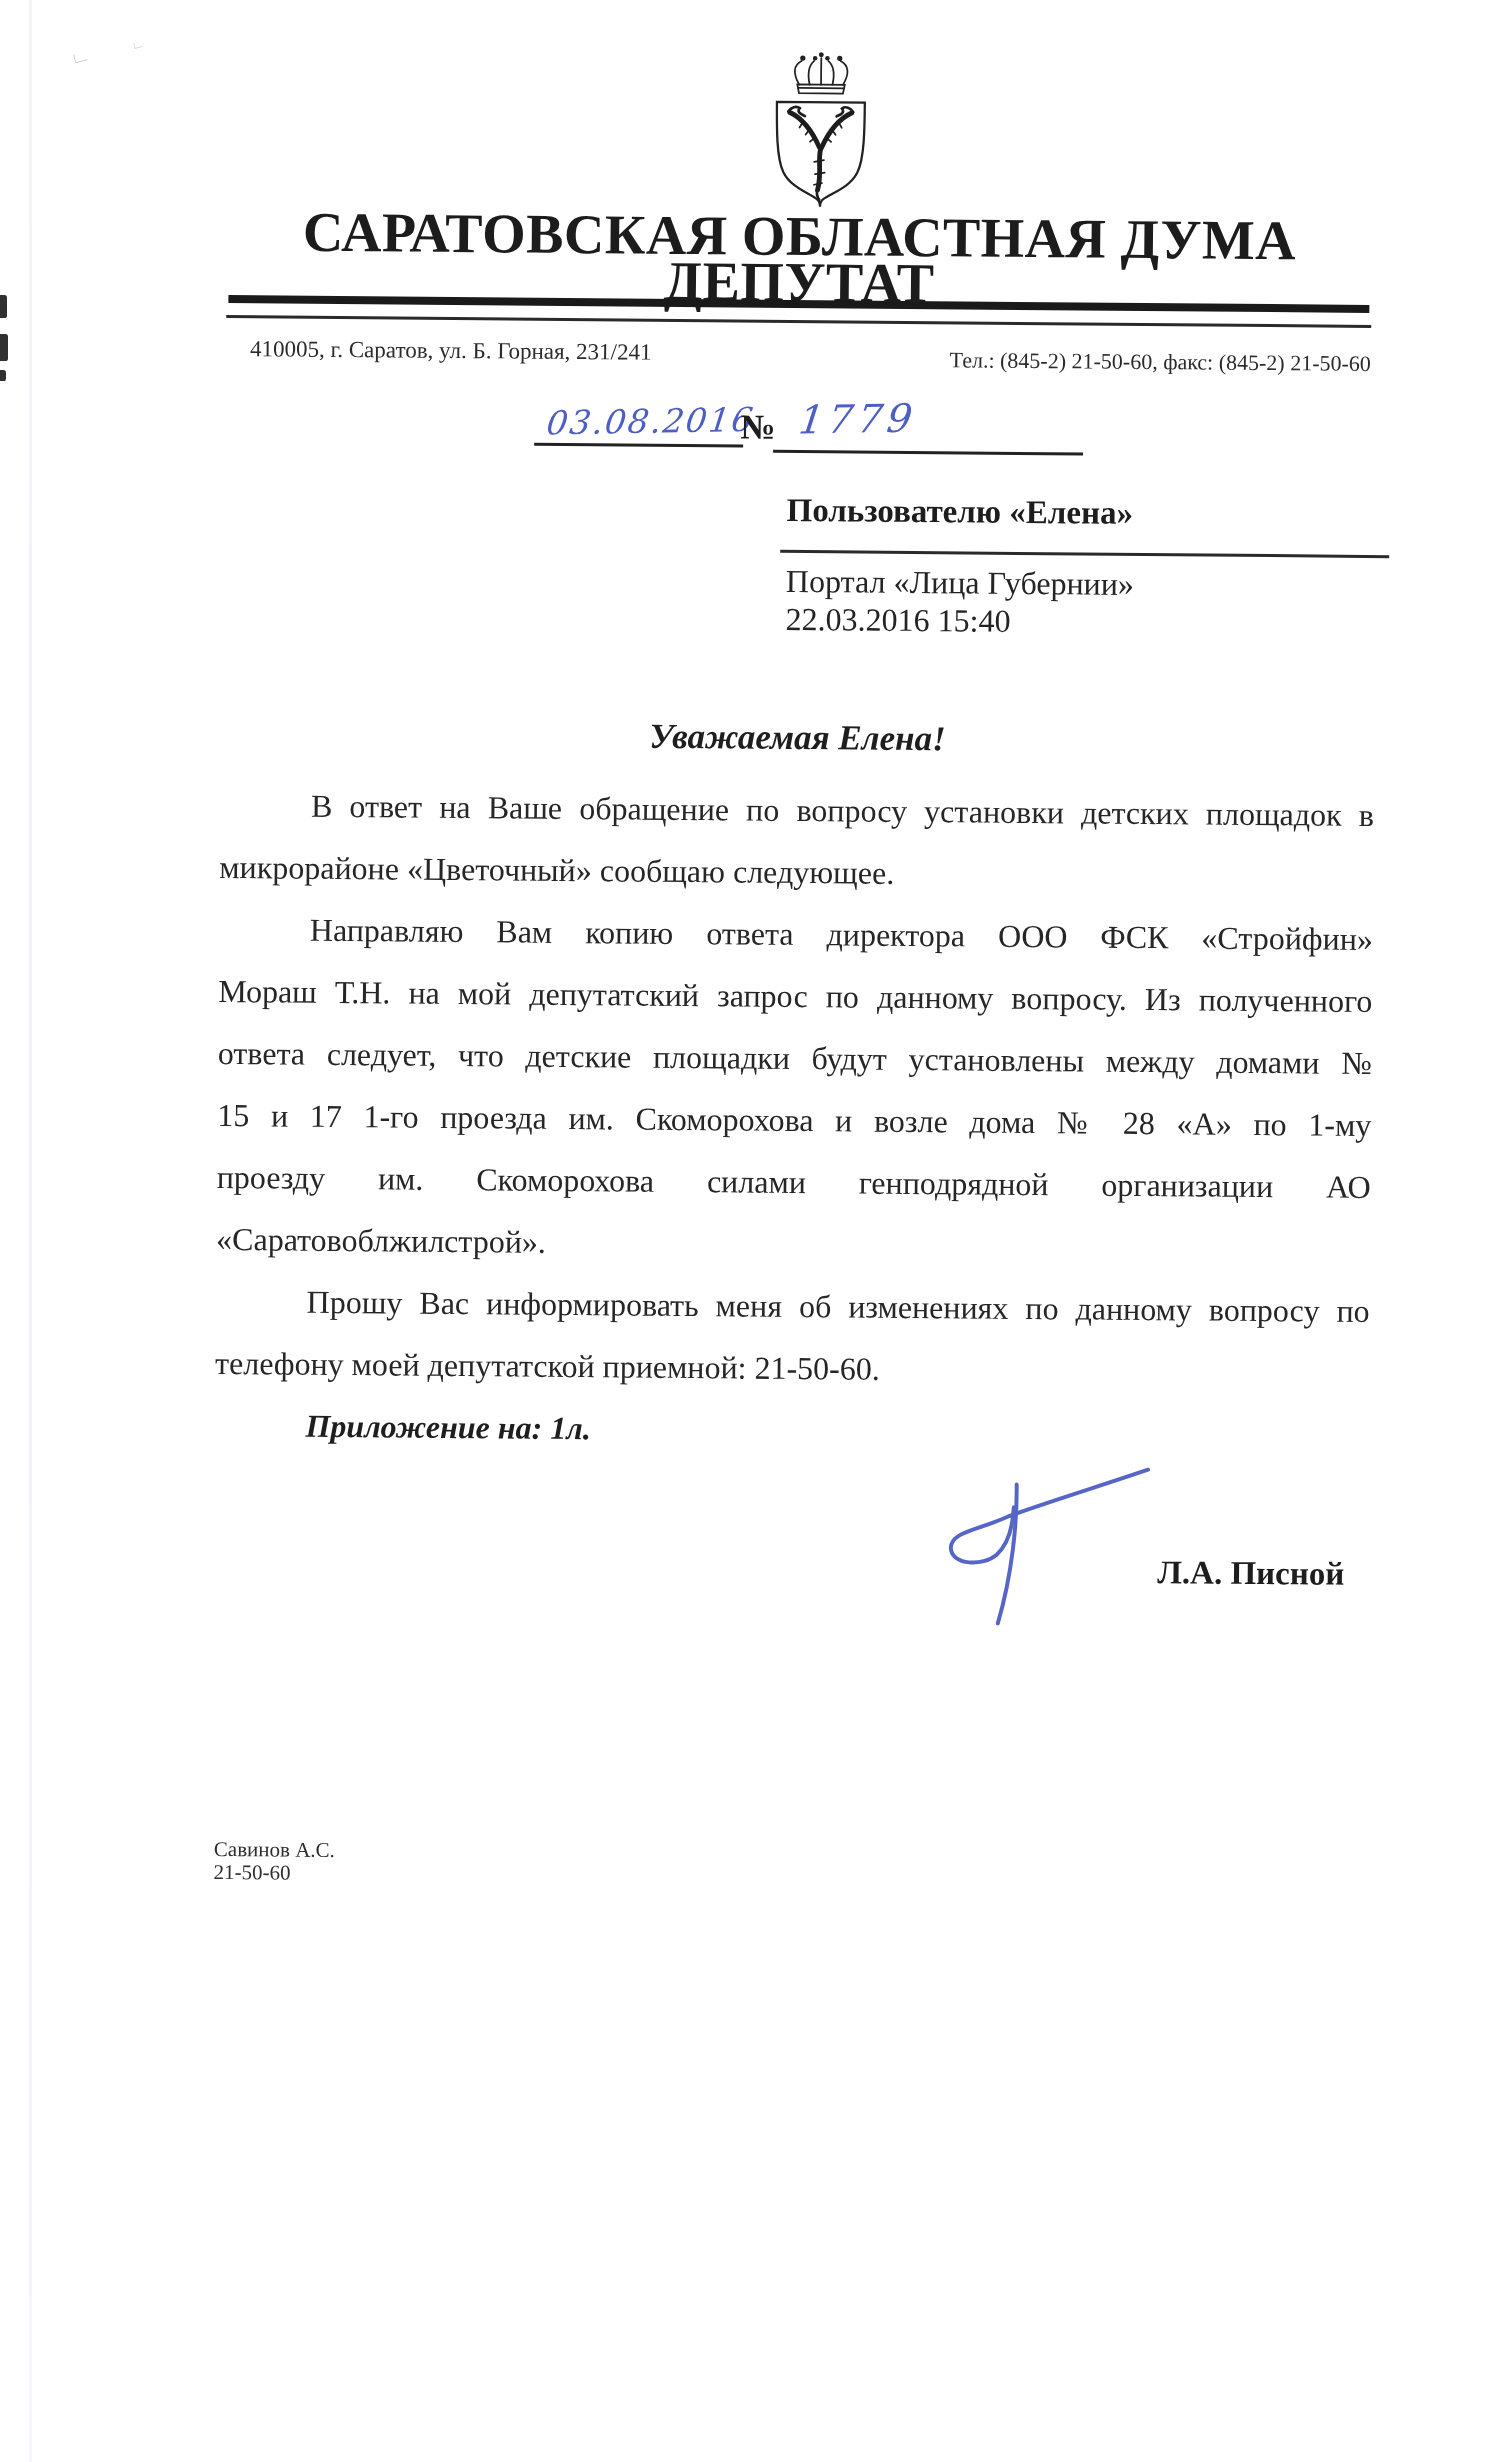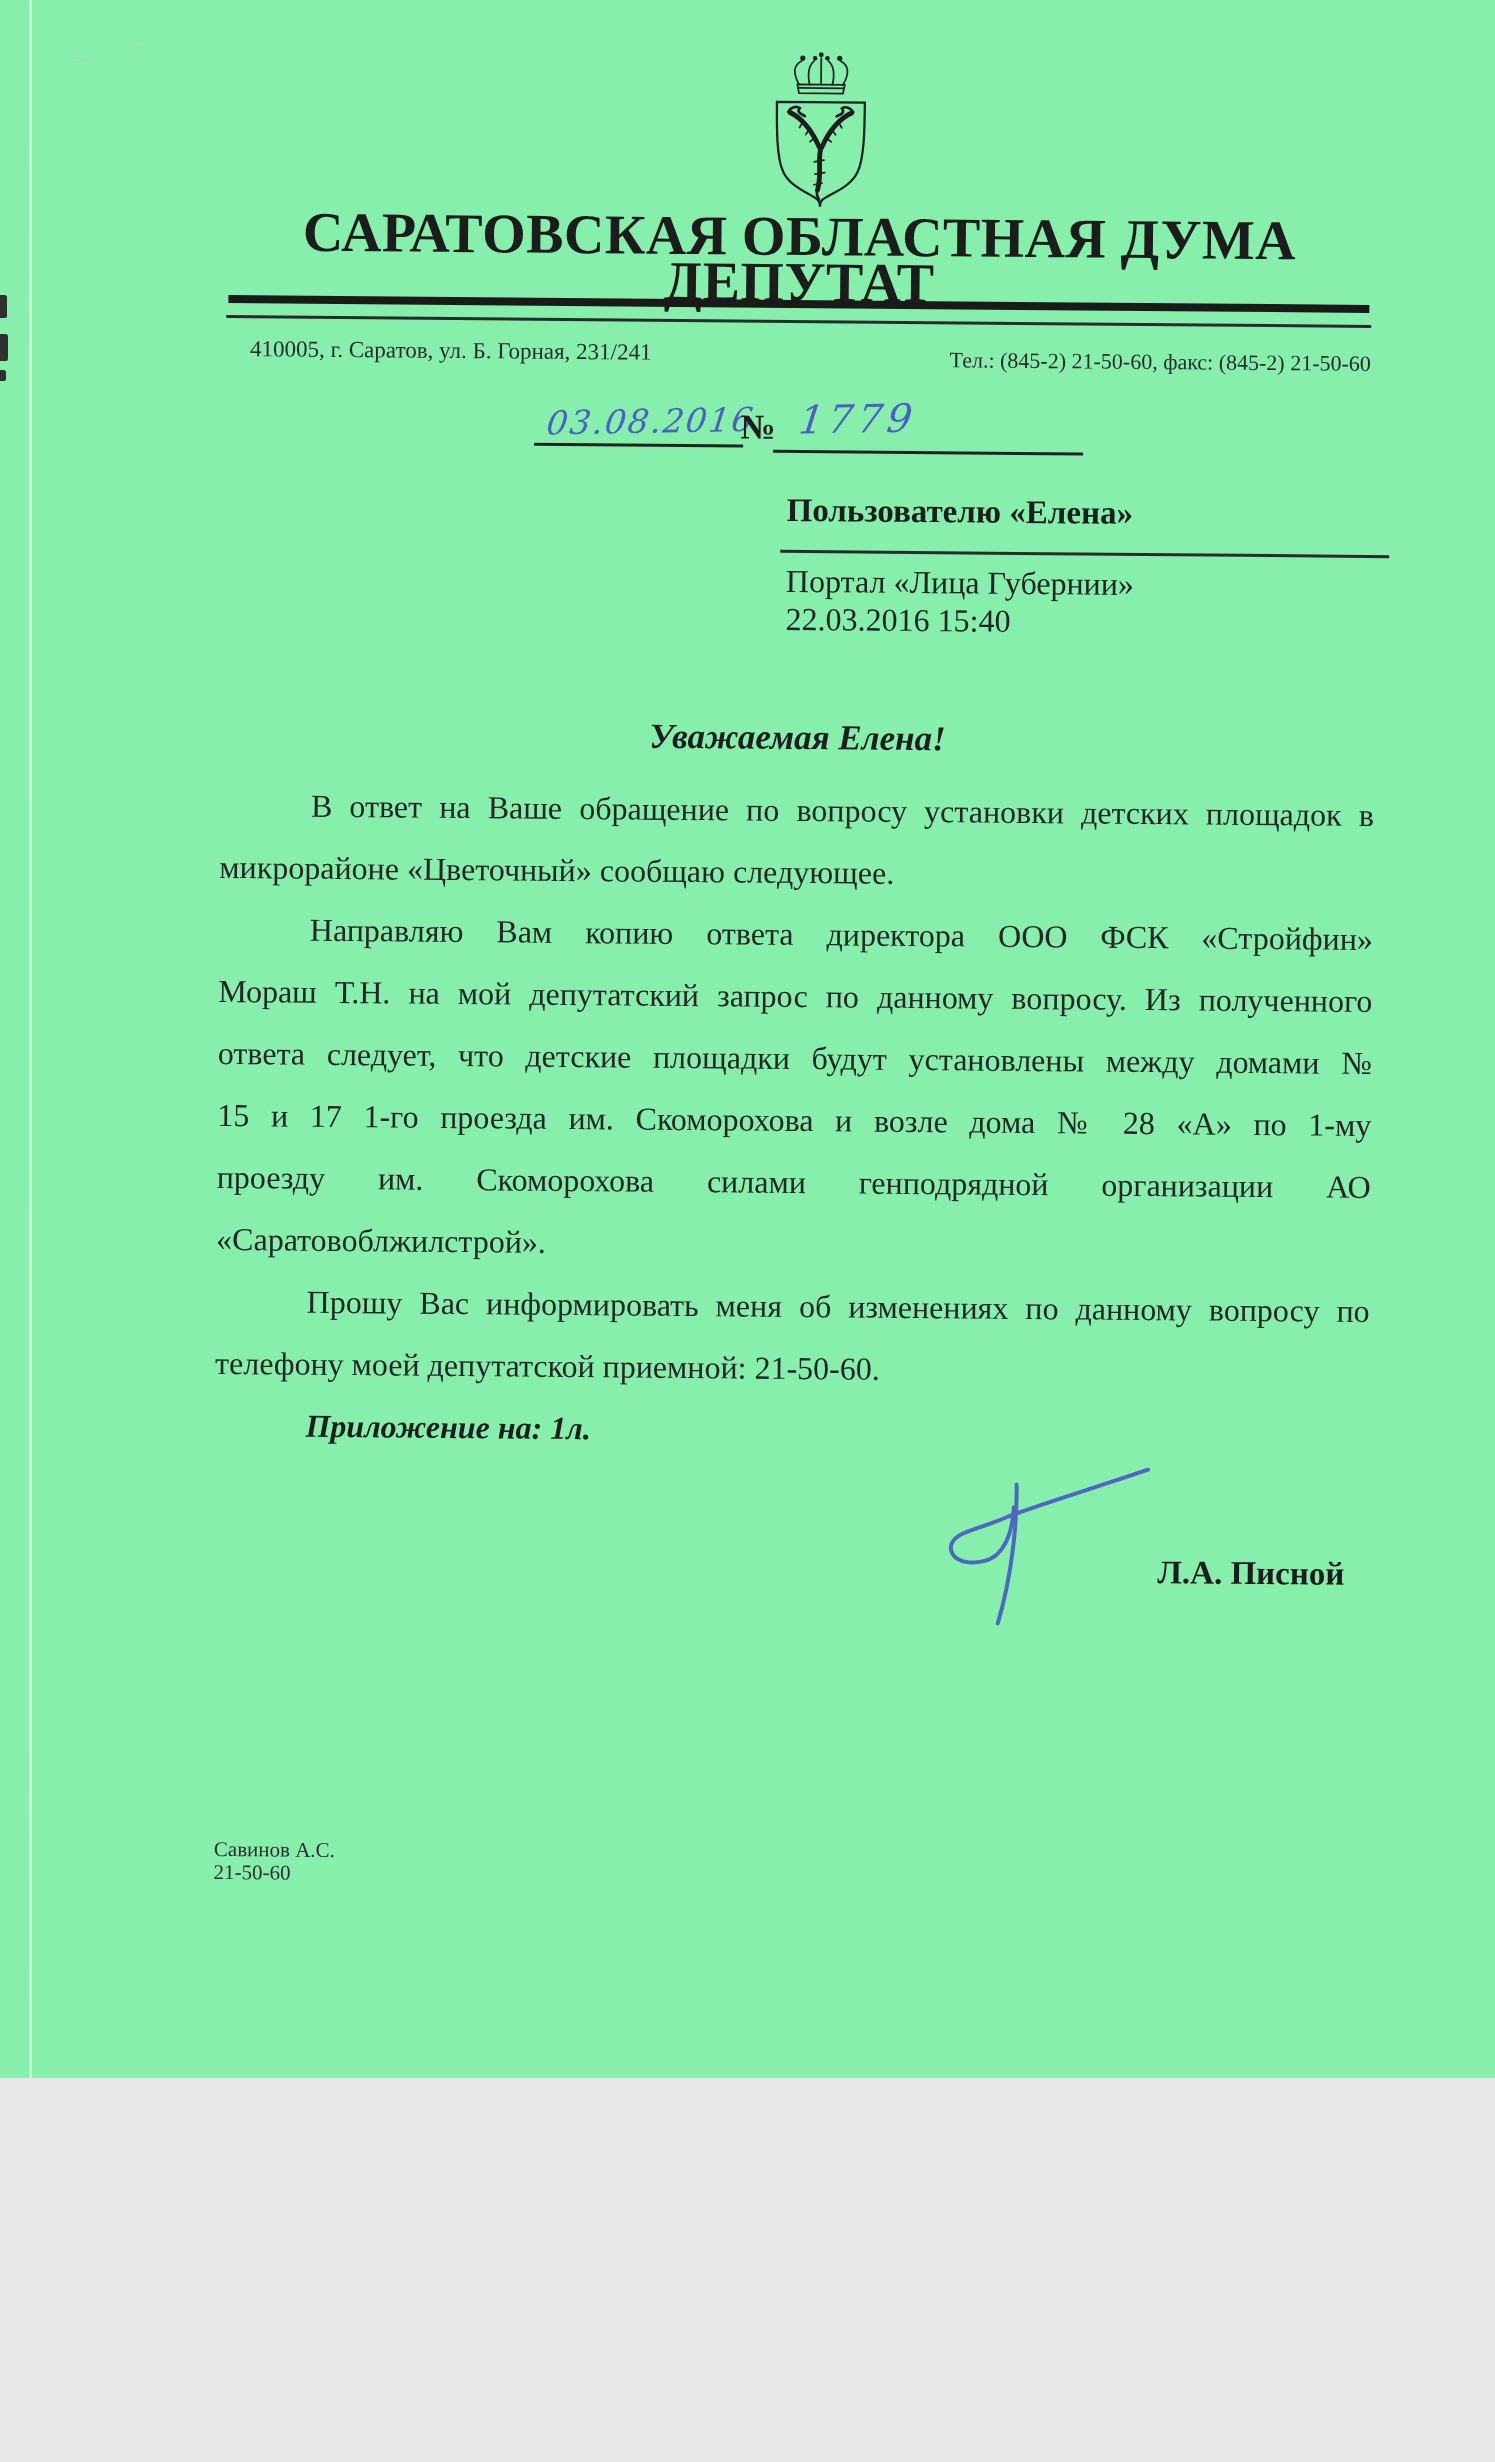--- a/index.html
+++ b/index.html
@@ -1,19 +1,19 @@
 <!DOCTYPE html>
 <html style="font-size:14px"><head>
 <meta charset="utf-8">
 <style>
   html,body{margin:0;padding:0;background:#e8e8e8;}
   .page{
     position:relative;
-    width:1495px;height:2078px;
-    background:#86efac;
+    width:1495px;height:2462px;
+    background:#ffffff;
     overflow:hidden;
     font-family:"Liberation Serif","DejaVu Serif",serif;
     color:#242424;
   }
   .sheet{
     position:absolute;left:0;top:0;width:1495px;height:2462px;
     transform:rotate(0.5deg);
     transform-origin:0 0;
   }
   

